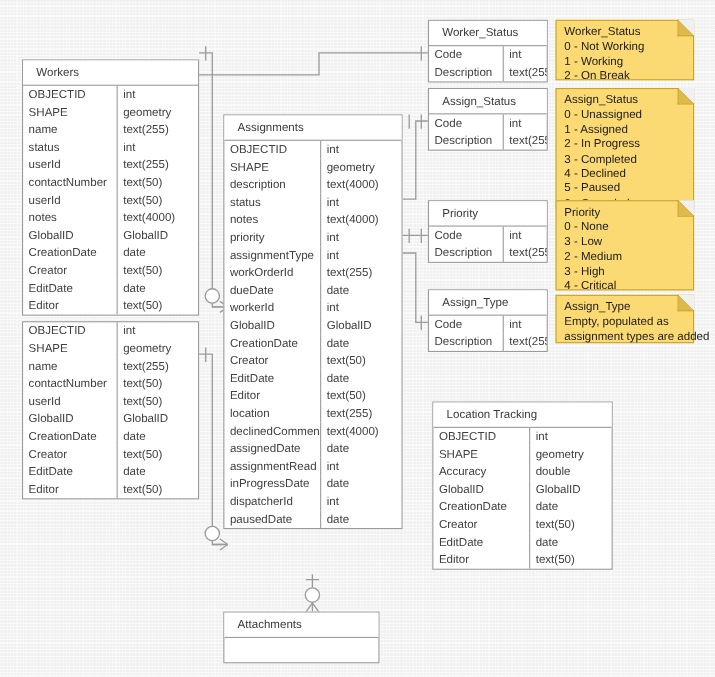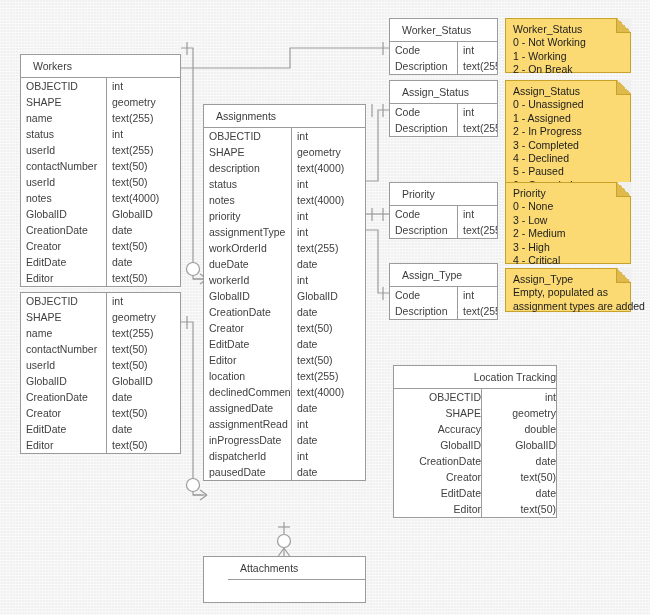--- a/index.html
+++ b/index.html
@@ -378,21 +378,21 @@
           <td>int</td>
         </tr>
     <tr>
           <td class="c1">Description</td>
           <td>text(255)</td>
         </tr>
   </tbody>
     </table>
 </div>
 
-<div class="entity" style="left:393px;top:365px;width:164px;text-align:right;">
+<div class="entity" style="left:393px;top:365px;width:164px;">
   <div class="ttl">Location Tracking</div>
   <table>
       <tbody>
     <tr>
           <td class="c1" style="width:82px">OBJECTID</td>
           <td>int</td>
         </tr>
     <tr>
           <td class="c1">SHAPE</td>
           <td>geometry</td>
@@ -418,21 +418,21 @@
           <td>date</td>
         </tr>
     <tr>
           <td class="c1">Editor</td>
           <td>text(50)</td>
         </tr>
   </tbody>
     </table>
 </div>
 
-<div class="entity" style="left:203px;top:556px;width:163px;padding-left:24px;">
+<div class="entity" style="left:203px;top:556px;width:142px;">
   <div class="ttl">Attachments</div>
   <div class="emptybody"></div>
 </div>
 
 <div class="note" style="left:505px;top:18px;width:126px;height:55px;">
   <div class="fold"></div>
   <div class="nline">Worker_Status</div>
   <div class="nline">0 - Not Working</div>
   <div class="nline">1 - Working</div>
   <div class="nline">2 - On Break</div>

